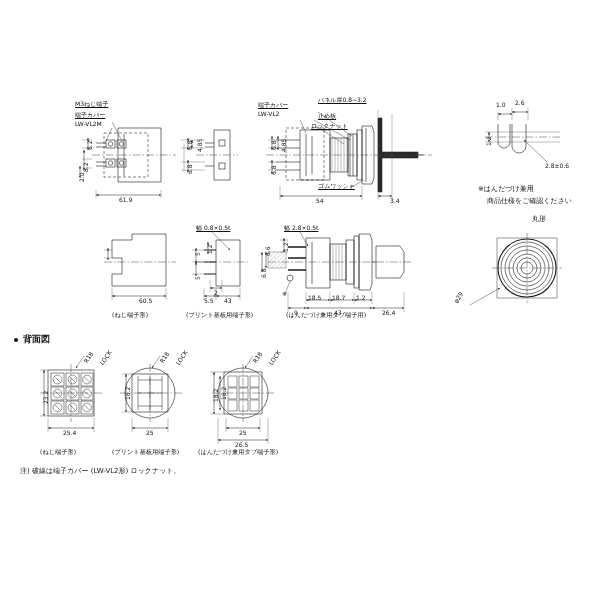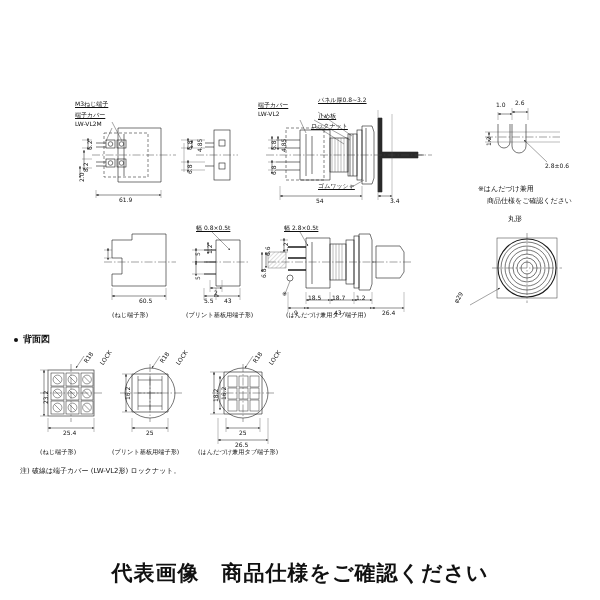--- a/index.html
+++ b/index.html
@@ -318,21 +318,21 @@
     <div class="lbl dim" style="left:316px;top:197px;">54</div>
     <div class="lbl dim" style="left:390px;top:197px;">3.4</div>
 
     <div class="lbl dim" style="left:496px;top:101px;">1.0</div>
     <div class="lbl dim" style="left:515px;top:99px;">2.6</div>
     <div class="lbl dim rot90" style="left:485px;top:146px;">1.2</div>
     <div class="lbl dim" style="left:545px;top:162px;">2.8±0.6</div>
     <div class="lbl big" style="left:478px;top:185px;">※はんだづけ兼用</div>
     <div class="lbl big" style="left:487px;top:197px;">商品仕様をご確認ください</div>
 
-    <div class="lbl big" style="left:508px;top:215px;">丸形</div>
+    <div class="lbl big" style="left:532px;top:215px;">丸形</div>
     <div class="lbl dim rot45" style="left:452px;top:300px;">φ29</div>
 
     <div class="lbl dim" style="left:139px;top:297px;">60.5</div>
     <div class="lbl cap" style="left:112px;top:311px;">(ねじ端子形)</div>
 
     <div class="lbl u" style="left:196px;top:224px;">幅  0.8×0.5t</div>
     <div class="lbl dim rot90" style="left:206px;top:254px;">1.2</div>
     <div class="lbl dim rot90" style="left:194px;top:256px;">5</div>
     <div class="lbl dim rot90" style="left:194px;top:280px;">5</div>
     <div class="lbl dim" style="left:204px;top:297px;">5.5</div>
@@ -373,16 +373,13 @@
     <div class="lbl dim rot90" style="left:220px;top:400px;">16.2</div>
     <div class="lbl dim" style="left:239px;top:429px;">25</div>
     <div class="lbl dim" style="left:235px;top:441px;">26.5</div>
     <div class="lbl dim rot45" style="left:251px;top:360px;">R18</div>
     <div class="lbl dim rot45" style="left:267px;top:362px;">LOCK</div>
     <div class="lbl cap" style="left:198px;top:448px;">(はんだづけ兼用タブ端子形)</div>
 
     <div class="lbl note" style="left:20px;top:467px;">注) 破線は端子カバー (LW-VL2形) ロックナット。</div>
   </div>
 
-  <div class="cap-bar">
-    <div class="cap-text">代表画像　商品仕様をご確認ください</div>
-  </div>
 </div>
 
 </body></html>

